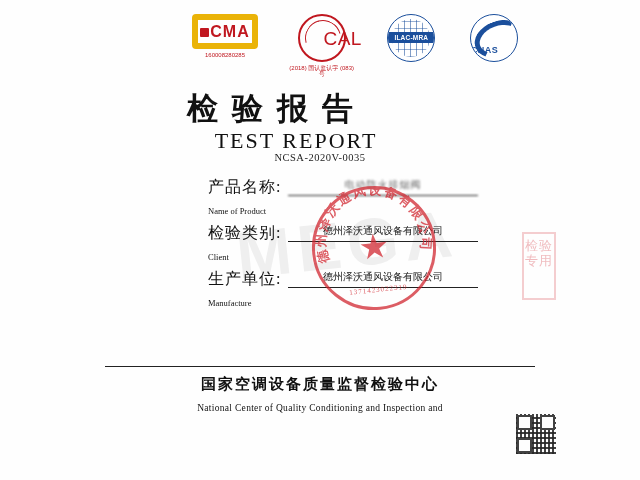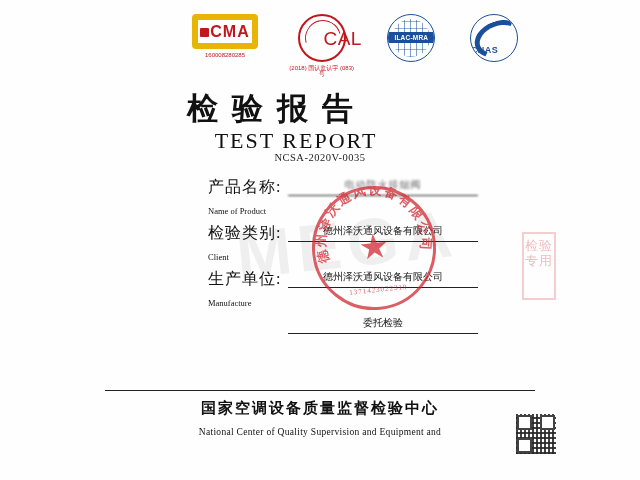--- a/index.html
+++ b/index.html
@@ -295,21 +295,20 @@
     letter-spacing: 1px;
   }
 
   
   .footer {
     position: absolute;
     top: 366px;
     left: 0;
     width: 640px;
     text-align: center;
-    margin-top: 24px;
   }
   .footer .rule {
     width: 430px;
     height: 1px;
     background: #222;
     margin: 0 auto 8px auto;
   }
   .footer .org-cn {
     font-size: 15px;
     font-weight: bold;
@@ -494,42 +493,41 @@
 
     <div class="field-row">
       <div class="field-label">
         <span class="cn">生产单位:</span>
         <span class="en">Manufacture</span>
       </div>
       <div class="field-value">德州泽沃通风设备有限公司</div>
     </div>
 
     <div class="field-row">
-      <div class="field-value">委托检验</div>
     </div>
 
   </div>
 
   <div class="stamp">
     <svg class="arc-text" viewBox="0 0 118 118">
       <defs>
         <path id="arcpath" d="M 14,70 A 48,48 0 1 1 104,70" fill="none"></path>
       </defs>
       <text>
         <textPath href="#arcpath" startOffset="50%" text-anchor="middle">德州泽沃通风设备有限公司</textPath>
       </text>
     </svg>
     <span class="star">★</span>
     <div class="bottom-text">1371423022319</div>
   </div>
 
   <div class="footer">
     <div class="rule"></div>
     <div class="org-cn">国家空调设备质量监督检验中心</div>
-    <div class="org-en1">National Center of Quality Supervision and Equipment and</div>
+    <div class="org-en1">National Center of Quality Conditioning and Inspection and</div>
   </div>
 
   <div class="qr">
     <span class="corner c1"></span>
     <span class="corner c2"></span>
     <span class="corner c3"></span>
   </div>
 
 </div>
 

